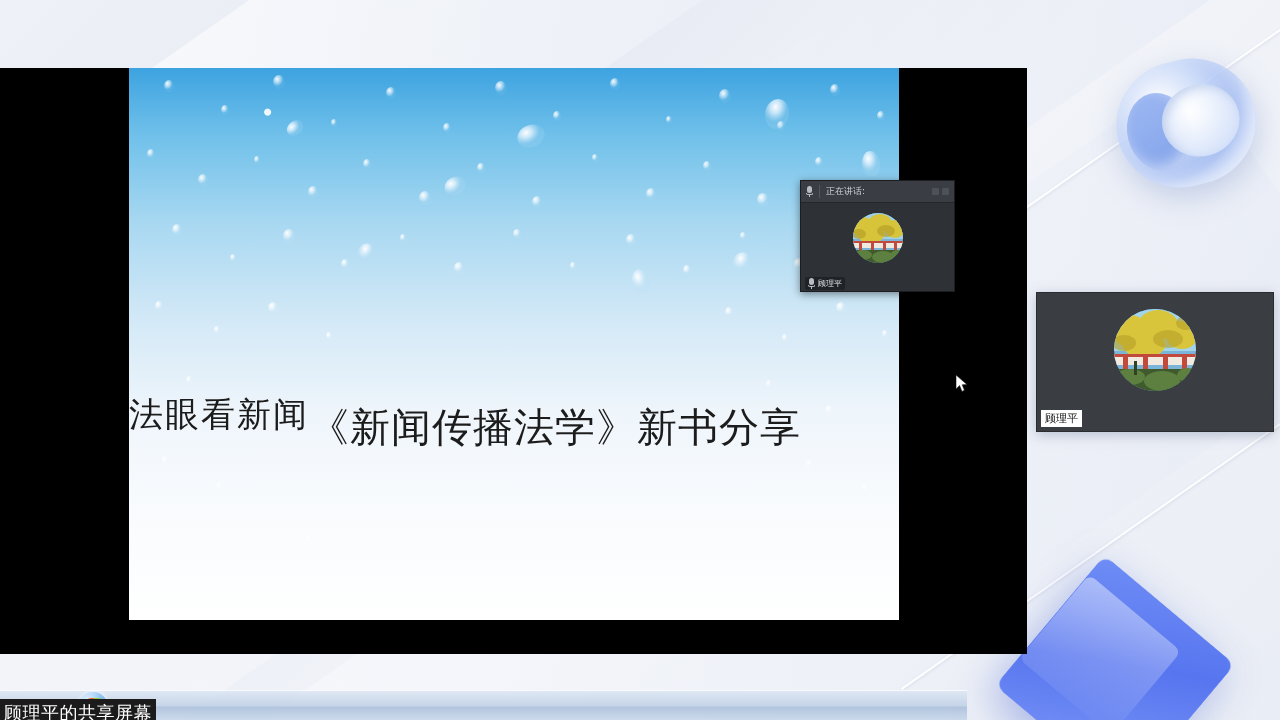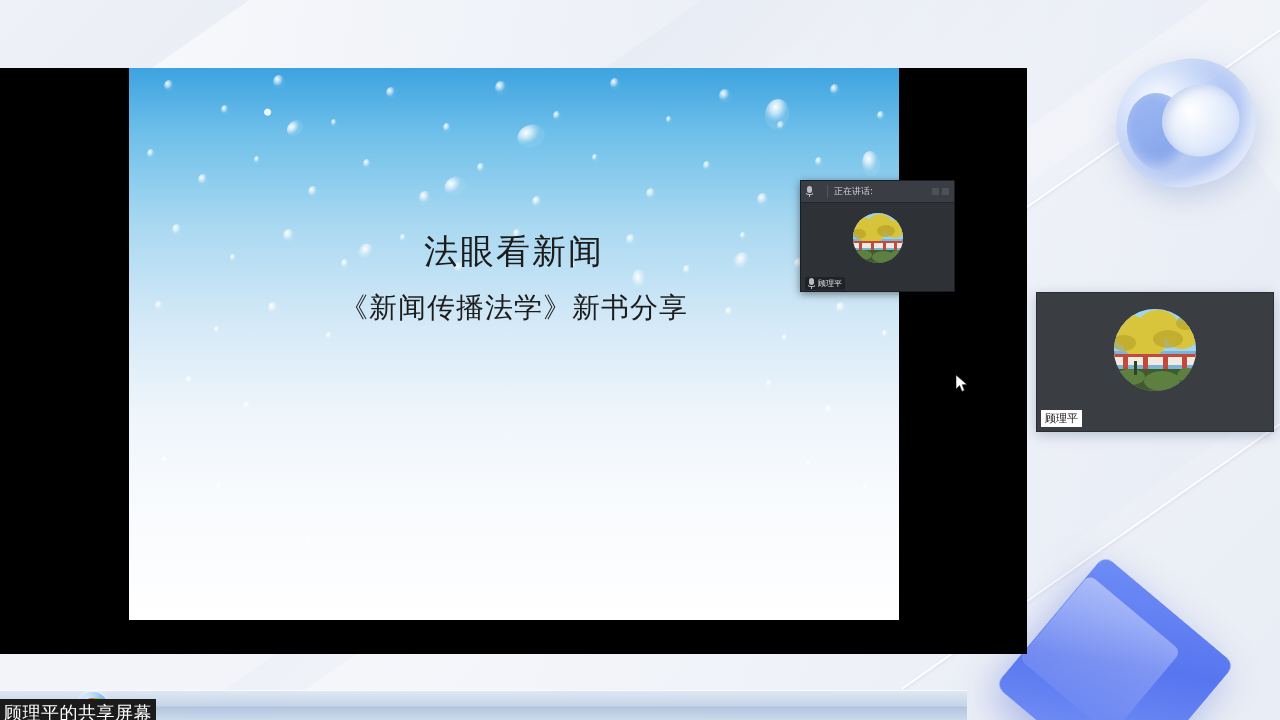--- a/index.html
+++ b/index.html
@@ -74,42 +74,42 @@
   #slide {
     position: absolute; left: 129px; top: 0px; width: 770px; height: 552px;
     background:
       radial-gradient(circle at 18% 8%, rgba(255,255,255,.9) 0 3px, rgba(255,255,255,0) 4px),
       linear-gradient(180deg, #3da3e0 0%, #6fc0ea 12%, #a8d8f1 28%, #d4e9f7 46%, #eef5fb 62%, #f7fafd 76%, #ffffff 100%);
     overflow: hidden;
   }
   #droplets { position:absolute; inset:0; }
   .slide-text-wrap {
     position: absolute; left: 0; top: 0; width: 100%; height: 100%;
-    display: flex; flex-direction: column; align-items: center;
+    display: flex; flex-direction: row; align-items: center;
     padding-top: 166px;
   }
   .slide-title {
     font-family: "DejaVu Serif", "Liberation Serif", serif;
     font-size: 34px; color: #1c1c1c; letter-spacing: 2px; line-height: 1;
     margin-bottom: 26px;
   }
   .slide-sub {
     font-family: "DejaVu Serif", "Liberation Serif", serif;
-    font-size: 28px; color: #1c1c1c; letter-spacing: 1px; line-height: 1;
+    font-size: 40px; color: #1c1c1c; letter-spacing: 1px; line-height: 1;
   }
 
   
   #speaker-panel {
     position: absolute; left: 800px; top: 112px; width: 155px; height: 112px;
     background: #2e3136; border: 1px solid #1b1d21;
     box-shadow: 0 2px 8px rgba(0,0,0,.45);
   }
   #speaker-header {
     height: 22px; background: #3a3d43; border-bottom: 1px solid #24262a;
-    display:flex; align-items:center; padding: 0 5px; gap: 14px;
+    display:flex; align-items:center; padding: 0 5px; gap: 6px;
   }
   .mic-glyph { width: 7px; height: 11px; position: relative; flex: 0 0 auto; }
   .mic-glyph .cap { position:absolute; left:1px; top:0; width:5px; height:7px; background:#b9bcc2; border-radius:3px; }
   .mic-glyph .base { position:absolute; left:0px; top:7px; width:7px; height:2px; border:1px solid #b9bcc2; border-top:none; border-radius:0 0 3px 3px; }
   .mic-glyph .stem { position:absolute; left:3px; top:9px; width:1px; height:2px; background:#b9bcc2; }
   .speaker-label {
     color: #cfd2d8; font-size: 9px; border-left: 1px solid #52565d; padding-left: 6px;
     white-space: nowrap;
   }
   .hdr-icons { margin-left:auto; display:flex; gap:3px; }

